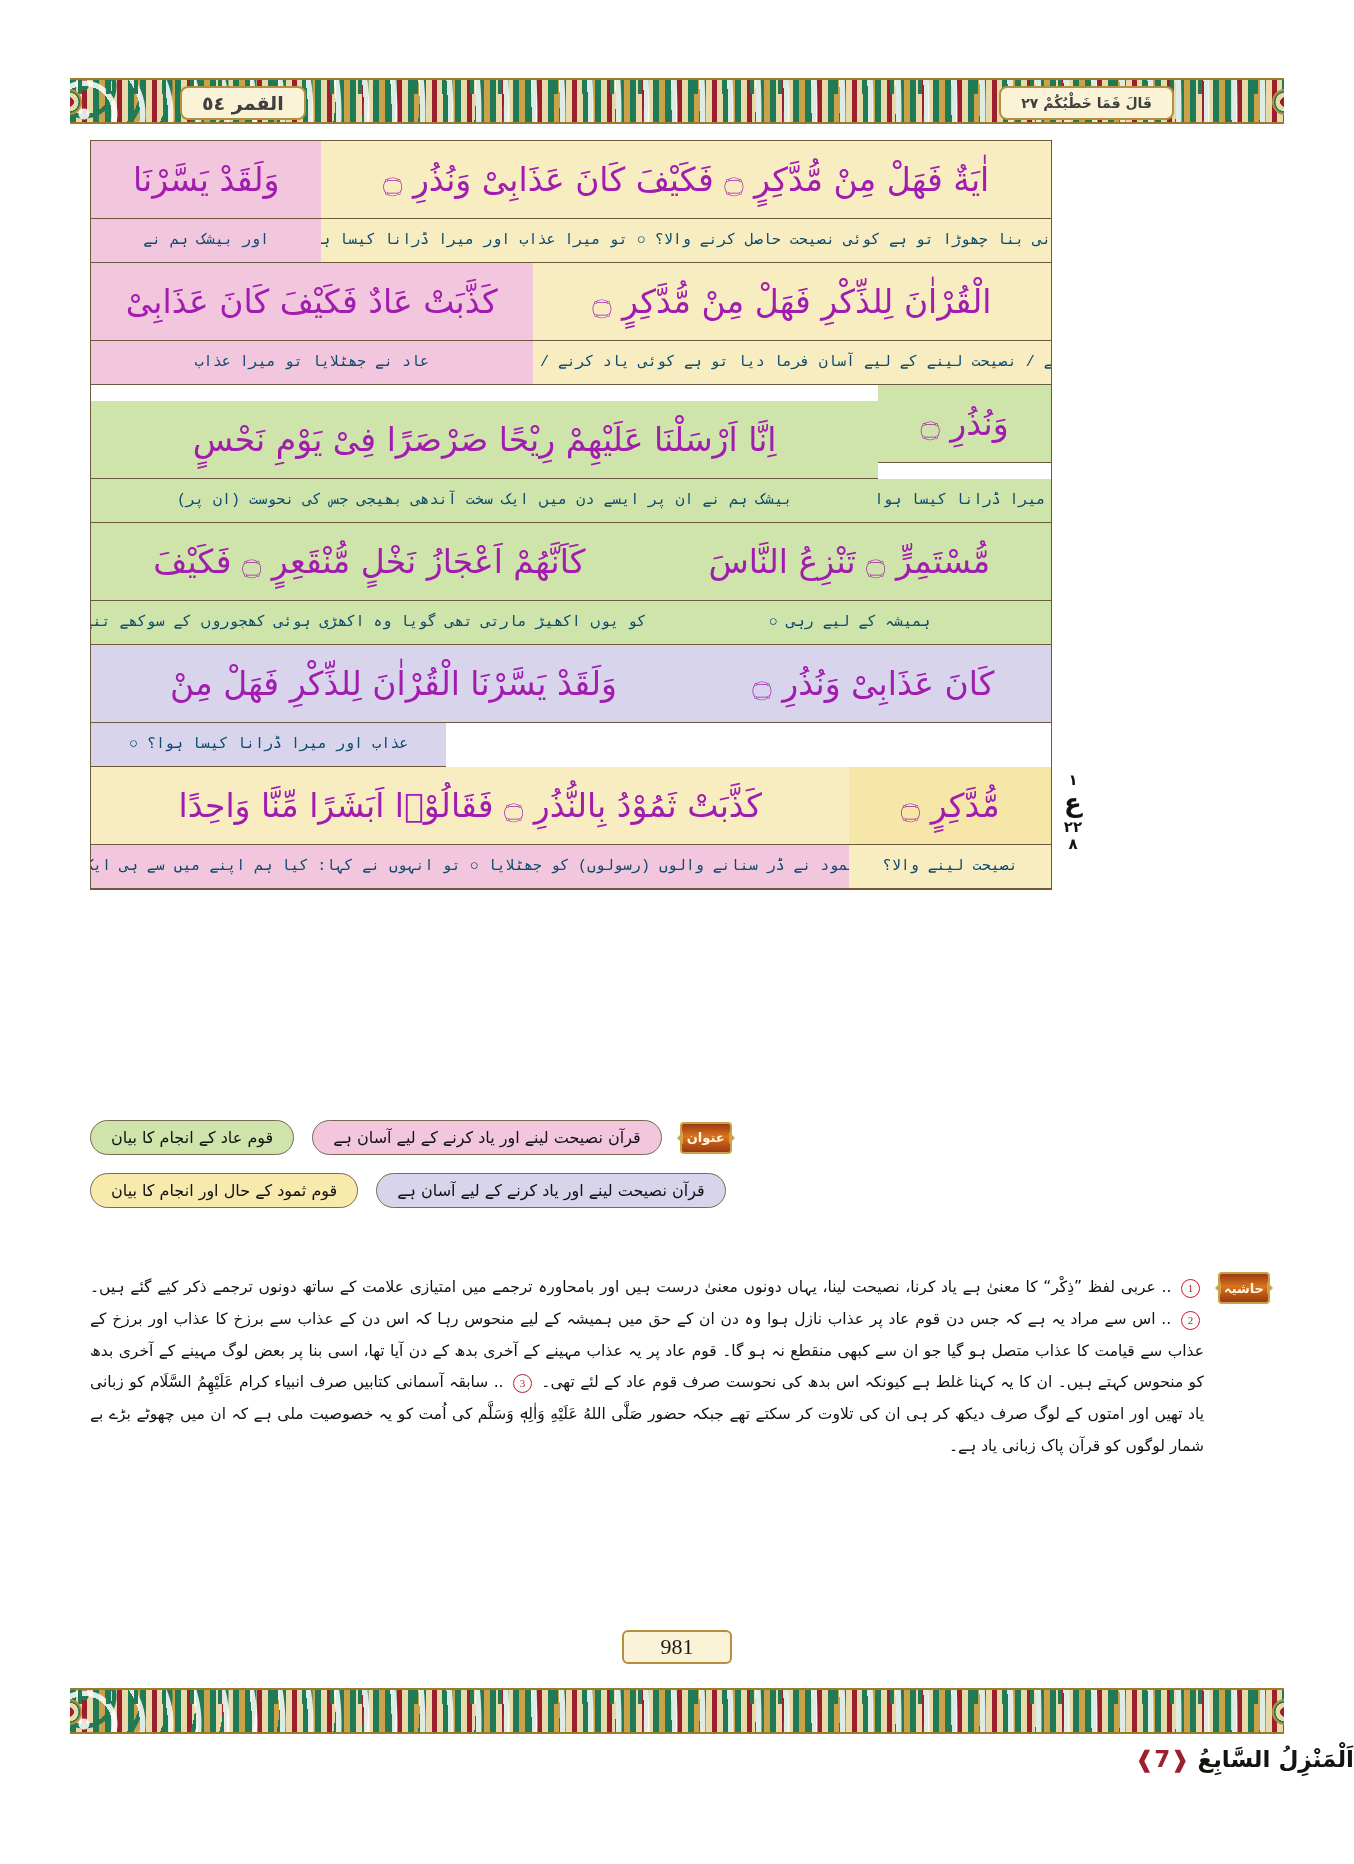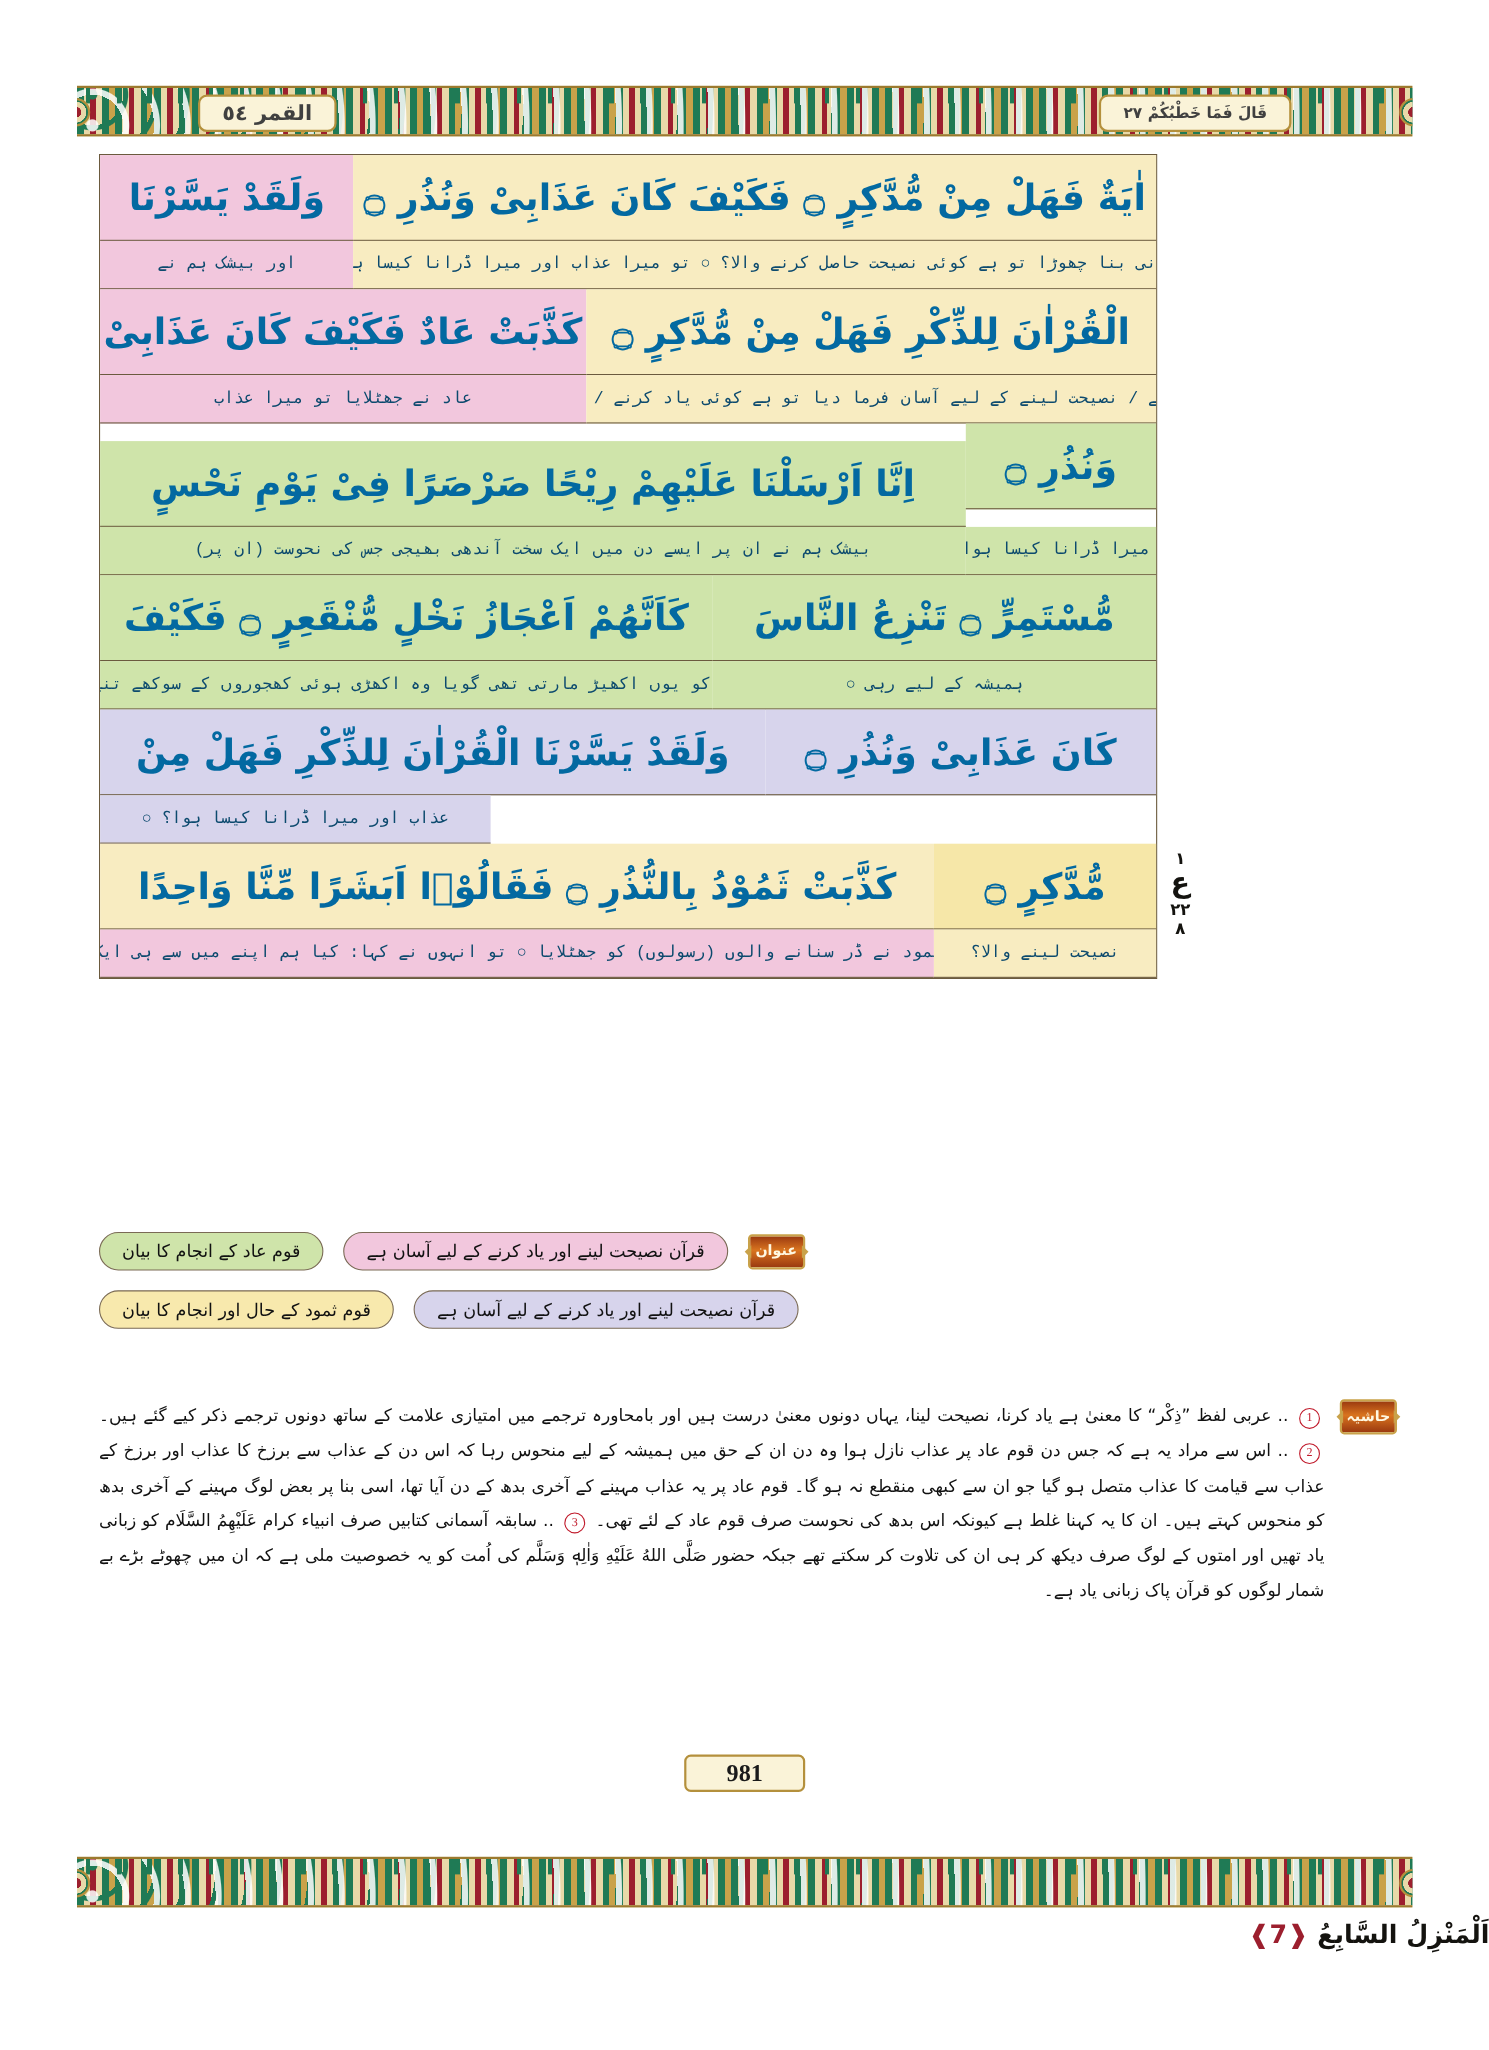--- a/index.html
+++ b/index.html
@@ -78,28 +78,28 @@
   }
   #top-medal-left { left:-14px; }
   #top-medal-right { right:-14px; }
   #bot-medal-left { left:-14px; }
   #bot-medal-right { right:-14px; }
 
   
   #page-number-plaque {
     position:absolute;
     left:50%; transform:translateX(-50%);
-    top:1595px;
+    top:1630px;
     width:110px; height:34px;
     background:#faf3d8;
     border:2px solid #b4903c;
     border-radius:6px;
     display:flex; align-items:center; justify-content:center;
     font-family:"Liberation Serif", serif;
-    font-size:22px; font-weight:bold; color:#1a1a1a;
+    font-size:22px; font-weight:normal; color:#1a1a1a;
     z-index:5;
   }
 
   #manzil-line {
     position:absolute; left:0; right:0; top:1746px;
     text-align:right;
     font-size:23px; font-weight:bold; color:#14130f;
     direction:rtl;
   }
   #manzil-line .manzil-num { color:#9c1f2e; }
@@ -117,22 +117,22 @@
     display:flex; align-items:center; justify-content:center;
     border-bottom:1.5px solid #6b5a3e;
     overflow:hidden;
     min-height:10px;
   }
   .arabic-row .seg {
     font-family:"DejaVu Sans", sans-serif;
     direction:rtl;
     font-size:33px;
     line-height:1.15;
-    font-weight:bold;
-    color:#0369a1;
+    font-weight:normal;
+    color:#a21caf;
     letter-spacing:0px;
     padding:6px 4px;
     height:78px;
     white-space:nowrap;
   }
   .urdu-row .seg {
     font-family:Liberation Mono, monospace;
     direction:rtl;
     font-size:15px;
     line-height:1.3;

